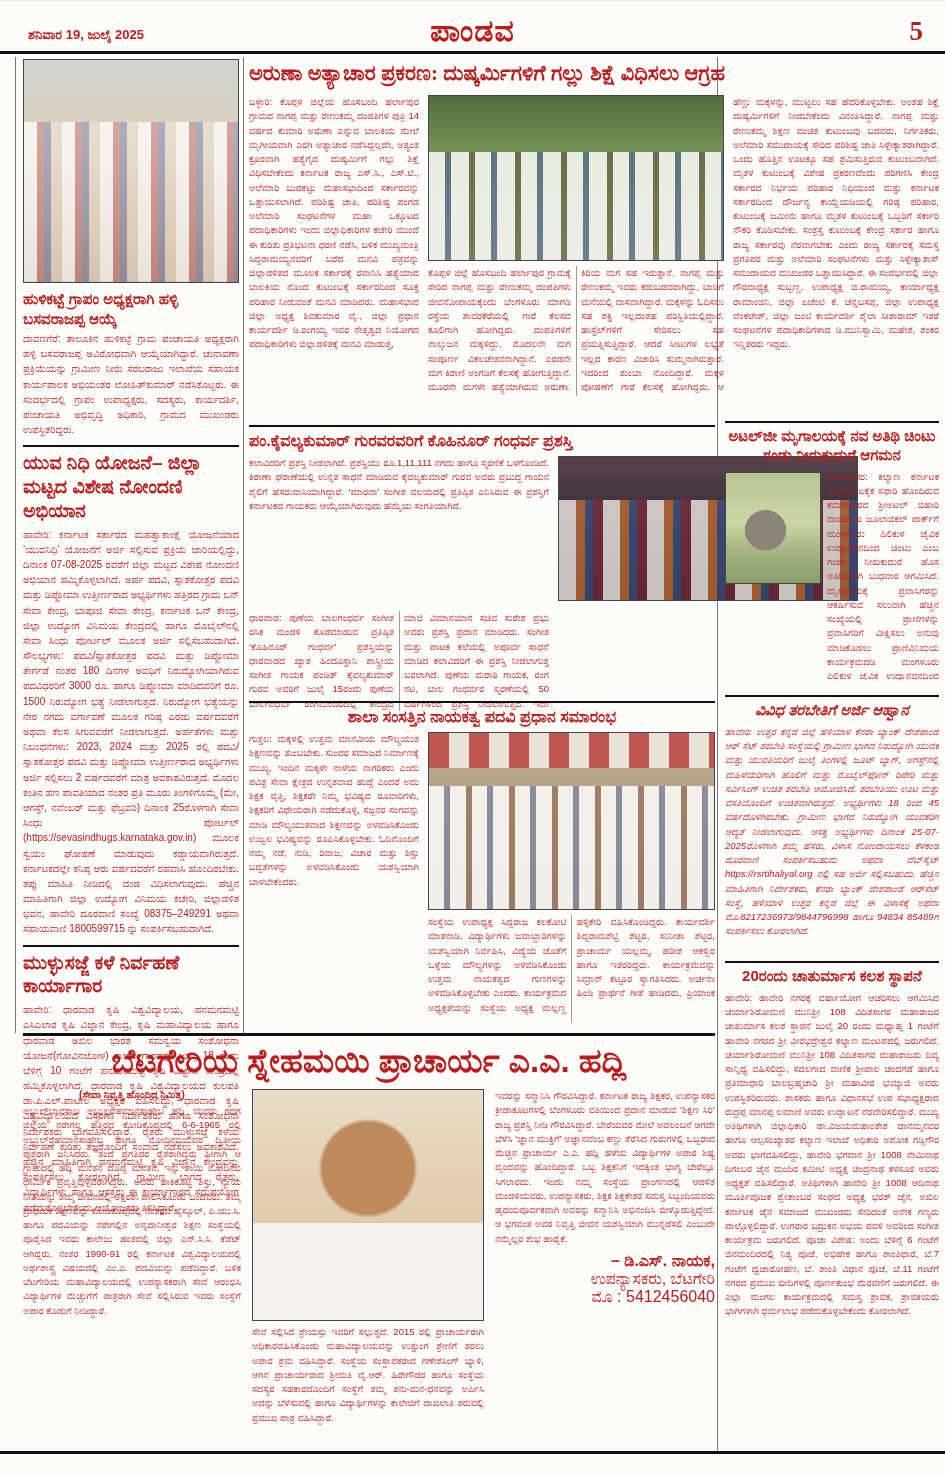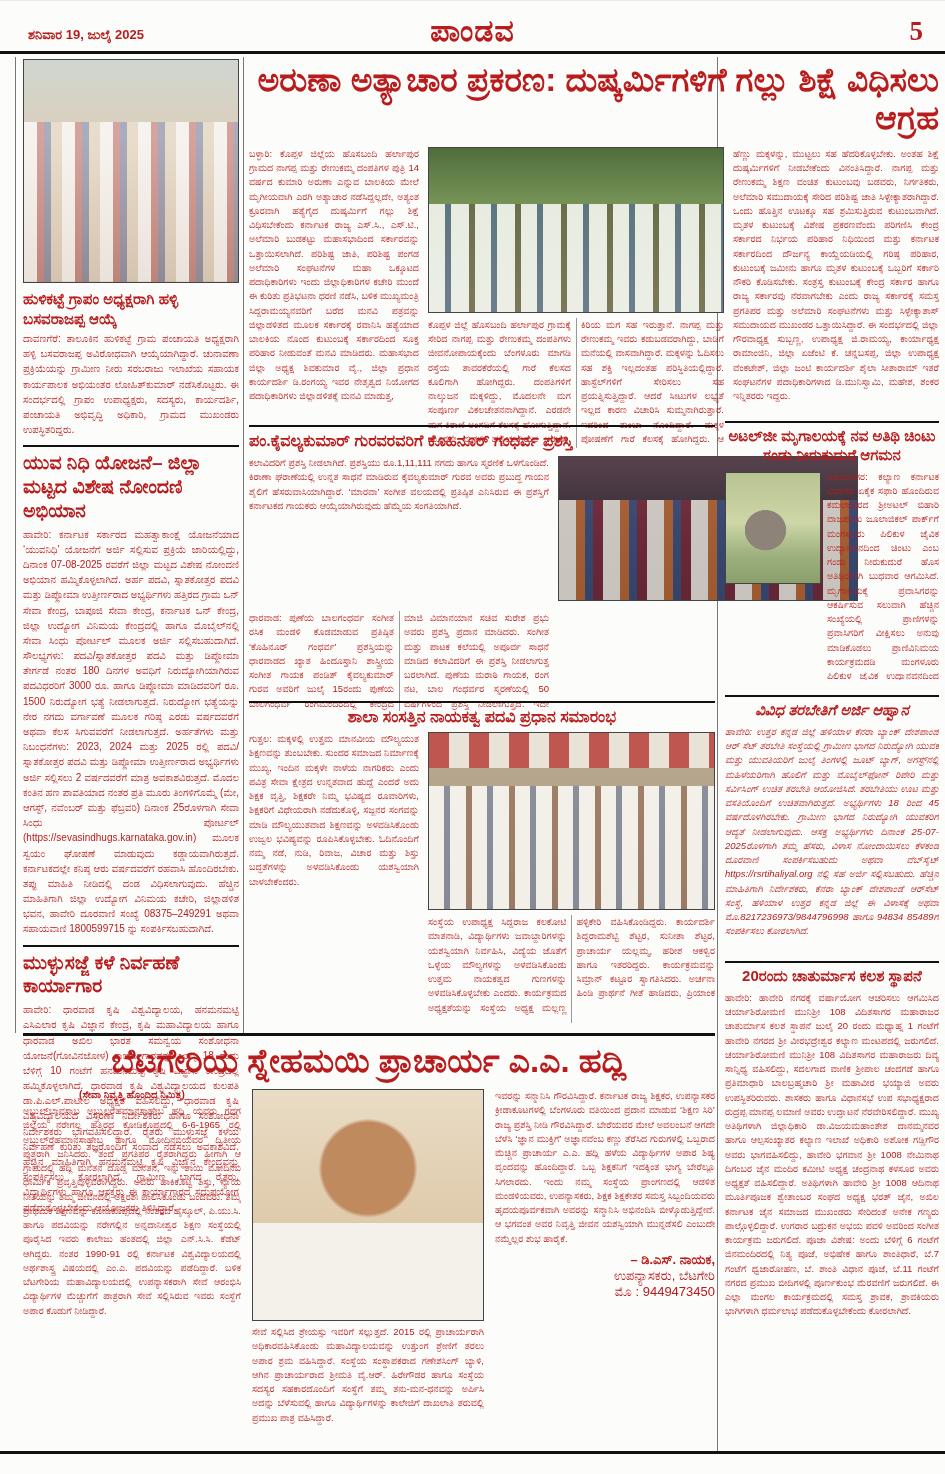--- a/index.html
+++ b/index.html
@@ -8,29 +8,29 @@
   
   .masthead{position:absolute;left:0;top:0;width:945px;height:50px;border-bottom:3px solid #111;}
   .masthead .date{position:absolute;left:28px;bottom:8px;font-size:13px;font-weight:bold;}
   .masthead .title{position:absolute;left:0;right:0;bottom:2px;text-align:center;
                    font-size:30px;font-weight:bold;letter-spacing:1px;font-family:"Liberation Serif",serif;}
   .masthead .pageno{position:absolute;right:22px;bottom:4px;font-size:27px;font-weight:bold;
                     font-family:"Liberation Serif",serif;}
   
   .vrule{position:absolute;width:1px;background:#777;}
   .hrule{position:absolute;height:2px;background:#111;}
-  .headline-xl{font-size:33px;font-weight:bold;line-height:1.15;text-align:right;}
+  .headline-xl{font-size:21px;font-weight:bold;line-height:1.15;text-align:left;font-family:Liberation Serif, serif;}
   .headline-lg{font-size:16px;font-weight:bold;line-height:1.2;}
   .headline-md{font-size:19px;font-weight:bold;line-height:1.25;}
   .headline-sm{font-size:15px;font-weight:bold;line-height:1.25;}
   .body-txt{font-size:10px;line-height:1.52;text-align:justify;}
   .body-sm{font-size:9.5px;line-height:1.5;text-align:justify;}
   .cap-title{font-size:15px;font-weight:bold;line-height:1.3;margin:6px 0 3px 0;}
   .twocol{column-count:2;column-gap:10px;column-rule:1px solid #999;}
-  .sig{margin-top:6px;text-align:right;font-size:13px;}
+  .sig{margin-top:6px;text-align:right;font-size:16px;}
   .sig .nm{font-weight:bold;}
   
   .photo{position:relative;border:1px solid #444;box-sizing:border-box;}
   .ph-garland{background:
       repeating-linear-gradient(90deg,rgba(255,255,255,.75) 0 13px,rgba(206,120,128,.5) 13px 20px,rgba(108,130,190,.45) 20px 27px,rgba(240,230,215,.6) 27px 38px),
       linear-gradient(180deg,#cfd6d0 0%,#dccfbc 35%,#c2a98f 75%,#a98f74 100%);
       background-size:100% 72%,100% 100%;background-position:bottom,top;background-repeat:no-repeat;}
   .ph-protest{background:
       repeating-linear-gradient(90deg,rgba(250,250,248,.85) 0 16px,rgba(70,90,160,.55) 16px 22px,rgba(250,250,248,.85) 22px 40px,rgba(90,70,60,.5) 40px 46px),
       linear-gradient(180deg,#4f6e3c 0%,#7d9a5c 40%,#9cab76 100%);
@@ -149,19 +149,19 @@
       </div>
       <div>
         <div class="photo ph-portrait" style="width:100%;height:232px;"></div>
         <div class="body-sm clip" style="margin-top:4px;max-height:115px;">ಸೇವೆ ಸಲ್ಲಿಸಿದ ಶ್ರೇಯಸ್ಸು ಇವರಿಗೆ ಸಲ್ಲುತ್ತದೆ. 2015 ರಲ್ಲಿ ಪ್ರಾಚಾರ್ಯರಾಗಿ ಅಧಿಕಾರವಹಿಸಿಕೊಂಡು ಮಹಾವಿದ್ಯಾಲಯವನ್ನು ಉತ್ತುಂಗ ಶ್ರೇಣಿಗೆ ತರಲು ಅಪಾರ ಶ್ರಮ ವಹಿಸಿದ್ದಾರೆ. ಸಂಸ್ಥೆಯ ಸಂಸ್ಥಾಪಕರಾದ ಗಣೇಶಸಿಂಗ್ ಬ್ಯಾಳಿ, ಆಗಿನ ಪ್ರಾಚಾರ್ಯರಾದ ಶ್ರೀಮತಿ ವೈ.ಆರ್. ಹಿರೇಗೌಡರ ಹಾಗೂ ಸಂಸ್ಥೆಯ ಸದಸ್ಯರ ಸಹಕಾರದೊಂದಿಗೆ ಸಂಸ್ಥೆಗೆ ತಮ್ಮ ತನು-ಮನ-ಧನವನ್ನು ಅರ್ಪಿಸಿ ಅದನ್ನು ಬೆಳೆಸುವಲ್ಲಿ ಹಾಗೂ ವಿದ್ಯಾರ್ಥಿಗಳನ್ನು ಕಾಲೇಜಿಗೆ ದಾಖಲಾತಿ ತರುವಲ್ಲಿ ಪ್ರಮುಖ ಪಾತ್ರ ವಹಿಸಿದ್ದಾರೆ.</div>
       </div>
       <div>
         <div class="body-sm clip" style="max-height:308px;">ಇವರನ್ನು ಸನ್ಮಾನಿಸಿ ಗೌರವಿಸಿದ್ದಾರೆ. ಕರ್ನಾಟಕ ರಾಜ್ಯ ಶಿಕ್ಷಕರ, ಉಪನ್ಯಾಸಕರ ಕ್ರೀಡಾಕೂಟಗಳಲ್ಲಿ ಬೆಂಗಳೂರು ವತಿಯಿಂದ ಪ್ರದಾನ ಮಾಡುವ ‘ಶಿಕ್ಷಣ ಸಿರಿ’ ರಾಜ್ಯ ಪ್ರಶಸ್ತಿ ನೀಡಿ ಗೌರವಿಸಿದ್ದಾರೆ. ಬೇರೆಯವರ ಮೇಲೆ ಅವಲಂಬನೆ ಆಗದೇ ಬೆಳೆಸಿ ‘ಜ್ಞಾನ ಮುಕ್ತಿಗೆ’ ಅಜ್ಞಾನವೆಂಬ ಕಣ್ಣು ತೆರೆಸಿದ ಗುರುಗಳಲ್ಲಿ ಒಬ್ಬರಾದ ಮೆಚ್ಚಿನ ಪ್ರಾಚಾರ್ಯ ಎ.ಎ. ಹದ್ಲಿ ಹಳೆಯ ವಿದ್ಯಾರ್ಥಿಗಳ ಅಪಾರ ಶಿಷ್ಯ ವೃಂದವನ್ನು ಹೊಂದಿದ್ದಾರೆ. ಒಬ್ಬ ಶಿಕ್ಷಕನಿಗೆ ಇದಕ್ಕಿಂತ ಭಾಗ್ಯ ಬೇರೆಲ್ಲೂ ಸಿಗಲಾರದು. ಇಂದು ನಮ್ಮ ಸಂಸ್ಥೆಯ ಪ್ರಾಂಗಣದಲ್ಲಿ ಆಡಳಿತ ಮಂಡಳಿಯವರು, ಉಪನ್ಯಾಸಕರು, ಶಿಕ್ಷಕ ಶಿಕ್ಷಕೇತರ ಸಮಸ್ತ ಸಿಬ್ಬಂದಿಯವರು ಹೃದಯಪೂರ್ವಕವಾಗಿ ಅವರನ್ನು ಸನ್ಮಾನಿಸಿ ಅಭಿನಂದಿಸಿ ಬೀಳ್ಕೊಡುತ್ತಿದ್ದೇವೆ. ಆ ಭಗವಂತ ಅವರ ನಿವೃತ್ತಿ ಜೀವನ ಯಶಸ್ವಿಯಾಗಿ ಮುನ್ನಡೆಸಲಿ ಎಂಬುದೇ ನಮ್ಮೆಲ್ಲರ ಶುಭ ಹಾರೈಕೆ.</div>
         <div class="sig">
           <div class="nm">– ಡಿ.ಎಸ್. ನಾಯಕ,</div>
           <div>ಉಪನ್ಯಾಸಕರು, ಬೆಟಗೇರಿ</div>
-          <div>ಮೊ : 9449473450</div>
+          <div>ಮೊ : 5412456040</div>
         </div>
       </div>
     </div>
   </div>
 
 </div>
 
 </body></html>

